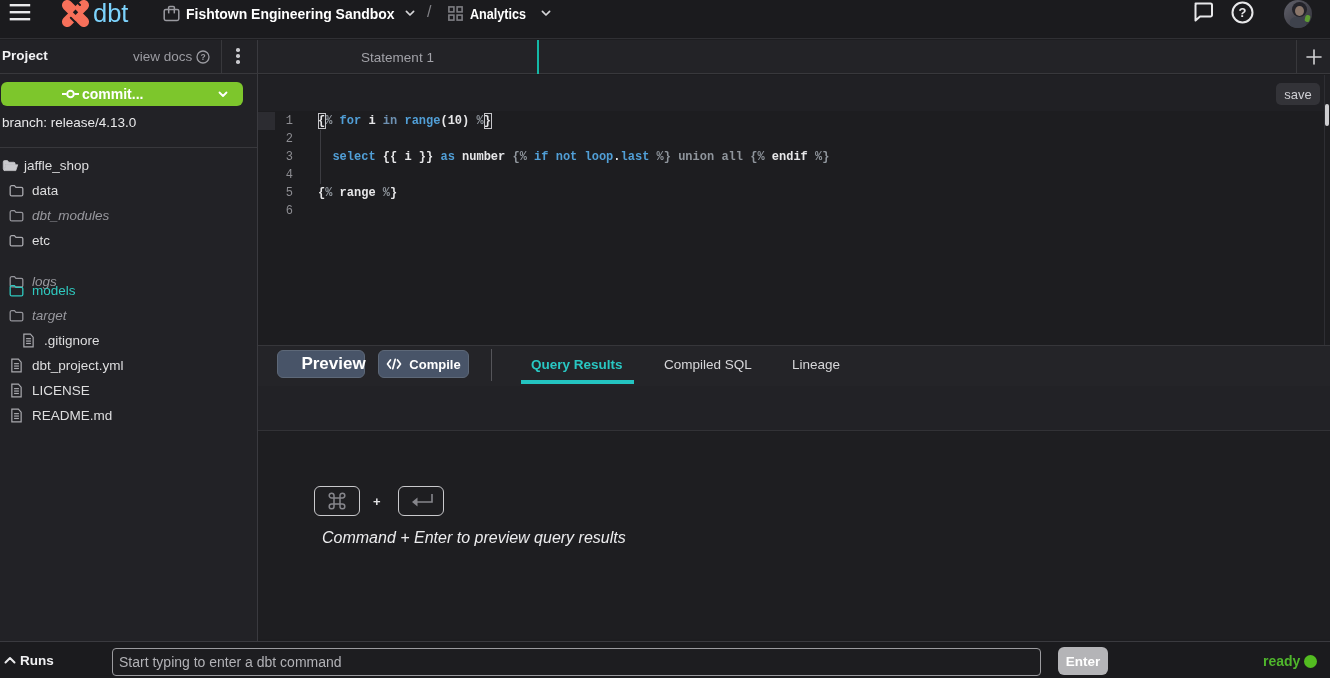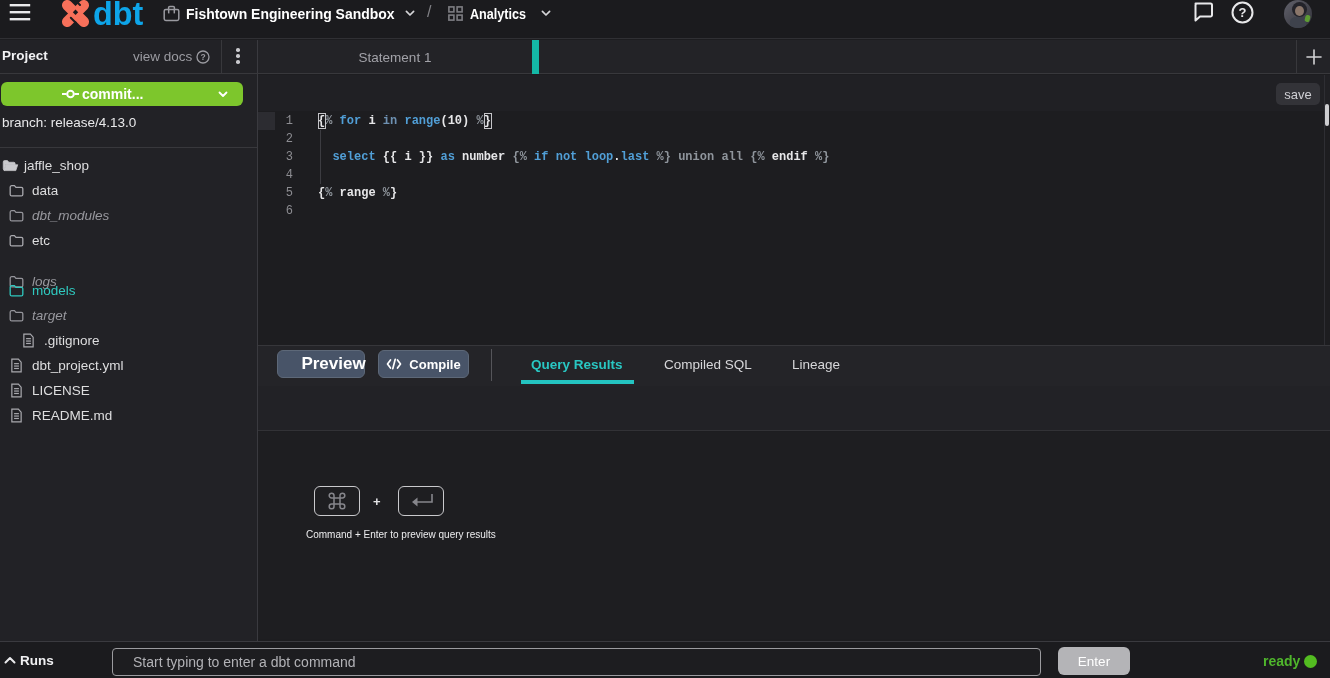--- a/index.html
+++ b/index.html
@@ -48,21 +48,21 @@
   <g stroke="#f7705a" stroke-width="10.5" stroke-linecap="round" fill="none">
     <line x1="6.2" y1="5.2" x2="22.8" y2="21.8"></line>
     <line x1="6.2" y1="21.8" x2="22.8" y2="5.2"></line>
   </g>
   <g stroke="#1b1b1e" stroke-width="2" stroke-linecap="round" fill="none">
     <line x1="13.6" y1="-0.4" x2="19" y2="5"></line>
     <line x1="9.8" y1="17.8" x2="15" y2="23"></line>
   </g>
   <rect x="12.6" y="10.4" width="3.8" height="3.8" fill="#1b1b1e" transform="rotate(45 14.5 12.3)"></rect>
 </svg>
-<div class="abs" style="left:93px; top:0px; width:46px; height:27px; color:#0ea5e9; font-size:33px; font-weight:bold; display:flex; align-items:center; transform:scaleX(0.98); transform-origin:left center;">dbt</div>
+<div class="abs" style="left:93px; top:0px; width:46px; height:27px; color:#7dd3fc; font-size:26px; font-weight:normal; display:flex; align-items:center; transform:scaleX(0.98); transform-origin:left center;">dbt</div>
 
 <svg class="abs" style="left:163px; top:5px;" width="17" height="17" viewBox="0 0 17 17">
   <g fill="none" stroke="#9a9aa0" stroke-width="1.5">
     <rect x="1.2" y="4.4" width="14.6" height="11" rx="1.6"></rect>
     <path d="M5.6 4.2 V2.6 a1.2 1.2 0 0 1 1.2 -1.2 h3.4 a1.2 1.2 0 0 1 1.2 1.2 V4.2"></path>
     <line x1="5.7" y1="4.6" x2="5.7" y2="8.4"></line>
     <line x1="11.3" y1="4.6" x2="11.3" y2="8.4"></line>
   </g>
 </svg>
 <div class="abs" style="left:186px; top:5px; color:#fff; font-size:15px; font-weight:bold; transform:scaleX(0.93); transform-origin:left center; white-space:nowrap;">Fishtown Engineering Sandbox</div>
@@ -213,21 +213,21 @@
           <line x1="4.4" y1="6" x2="9.6" y2="6"></line>
           <line x1="4.4" y1="8.6" x2="9.6" y2="8.6"></line>
           <line x1="4.4" y1="11.2" x2="9.6" y2="11.2"></line>
         </g>
       </svg>
       <span style="">README.md</span>
     </div>
   </div>
 
 <div class="abs" id="tabbar"></div>
-<div class="abs" style="left:258px; top:40px; width:281px; height:34px; border-right:7px solid #14b8a6; color:#a2a2a8; font-size:13.5px; display:flex; align-items:center; justify-content:center;">Statement 1</div>
+<div class="abs" style="left:258px; top:40px; width:281px; height:34px; border-right:2px solid #14b8a6; color:#a2a2a8; font-size:13.5px; display:flex; align-items:center; justify-content:center;">Statement 1</div>
 <div class="abs" style="left:1296px; top:40px; width:34px; height:34px; border-left:1px solid #38383c;"></div>
 <svg class="abs" style="left:1306px; top:49px;" width="16" height="16" viewBox="0 0 16 16">
     <g stroke="#d2d2d5" stroke-width="1.6" stroke-linecap="round">
       <line x1="8" y1="1" x2="8" y2="15"></line>
       <line x1="1" y1="8" x2="15" y2="8"></line>
     </g>
   </svg>
 
 <div class="abs" id="saverow"></div>
 <div class="abs" style="left:1276px; top:83px; width:44px; height:22px; background:#333338; border-radius:5px; color:#cfcfd4; font-size:13px; display:flex; align-items:center; justify-content:center;">save</div>
@@ -288,25 +288,25 @@
 <div class="abs" style="left:314px; top:486px; width:46px; height:30px; border:1.5px solid #c9c9cc; border-radius:6px;"></div>
 <svg class="abs" style="left:327px; top:491px;" width="20" height="20" viewBox="0 0 20 20">
   <path d="M7 7 V4.6 a2.4 2.4 0 1 0 -2.4 2.4 H7 M13 7 h2.4 a2.4 2.4 0 1 0 -2.4 -2.4 V7 M7 13 H4.6 a2.4 2.4 0 1 0 2.4 2.4 V13 M13 13 v2.4 a2.4 2.4 0 1 0 2.4 -2.4 H13 M7 7 h6 v6 H7 Z" fill="none" stroke="#86868c" stroke-width="1.5" stroke-linejoin="round"></path>
 </svg>
 <div class="abs" style="left:373px; top:494px; color:#e4e4e6; font-size:13px; font-weight:bold;">+</div>
 <div class="abs" style="left:398px; top:486px; width:46px; height:30px; border:1.5px solid #c9c9cc; border-radius:6px;"></div>
 <svg class="abs" style="left:408px; top:493px;" width="26" height="16" viewBox="0 0 26 16">
   <path d="M24 1 V9 H5" fill="none" stroke="#86868c" stroke-width="1.6"></path>
   <path d="M9.5 4.5 L4 9 L9.5 13.5 Z" fill="#86868c"></path>
 </svg>
-<div class="abs" style="left:306px; top:529px; color:#ececee; font-size:10px; ">Command + Enter to preview query results</div>
+<div class="abs" style="left:322px; top:529px; color:#ececee; font-size:16px; font-style:italic;">Command + Enter to preview query results</div>
 
 <div class="abs" id="cmdbar"></div>
 <svg class="abs" style="left:4px; top:656px;" width="12" height="8" viewBox="0 0 12 8">
     <path d="M1.5 6.5 L6 2 L10.5 6.5" fill="none" stroke="#e8e8ea" stroke-width="2" stroke-linecap="round" stroke-linejoin="round"></path>
   </svg>
 <div class="abs" style="left:20px; top:653px; color:#f0f0f2; font-size:13.5px; font-weight:bold;">Runs</div>
 <div class="abs" style="left:112px; top:648px; width:929px; height:28px; border:1px solid #9b9b9f; border-radius:4px; background:#1d1d20; display:flex; align-items:center;">
-  <span style="margin-left:20px; color:#b2b2b6; font-size:14px;">Start typing to enter a dbt command</span>
-</div>
-<div class="abs" style="left:1058px; top:647px; width:72px; height:28px; background:#b4b4b7; border-radius:6px; color:#fff; font-size:13.5px; font-weight:normal; display:flex; align-items:center; justify-content:center;">Enter</div>
+  <span style="margin-left:6px; color:#b2b2b6; font-size:14px;">Start typing to enter a dbt command</span>
+</div>
+<div class="abs" style="left:1058px; top:647px; width:50px; height:28px; background:#b4b4b7; border-radius:6px; color:#fff; font-size:13.5px; font-weight:bold; display:flex; align-items:center; justify-content:center;">Enter</div>
 <div class="abs" style="left:1263px; top:653px; color:#4fb62c; font-size:14px; font-weight:bold;">ready</div>
 <div class="abs" style="left:1304px; top:655px; width:13px; height:13px; border-radius:50%; background:#53bc21;"></div>
 
 </body></html>

